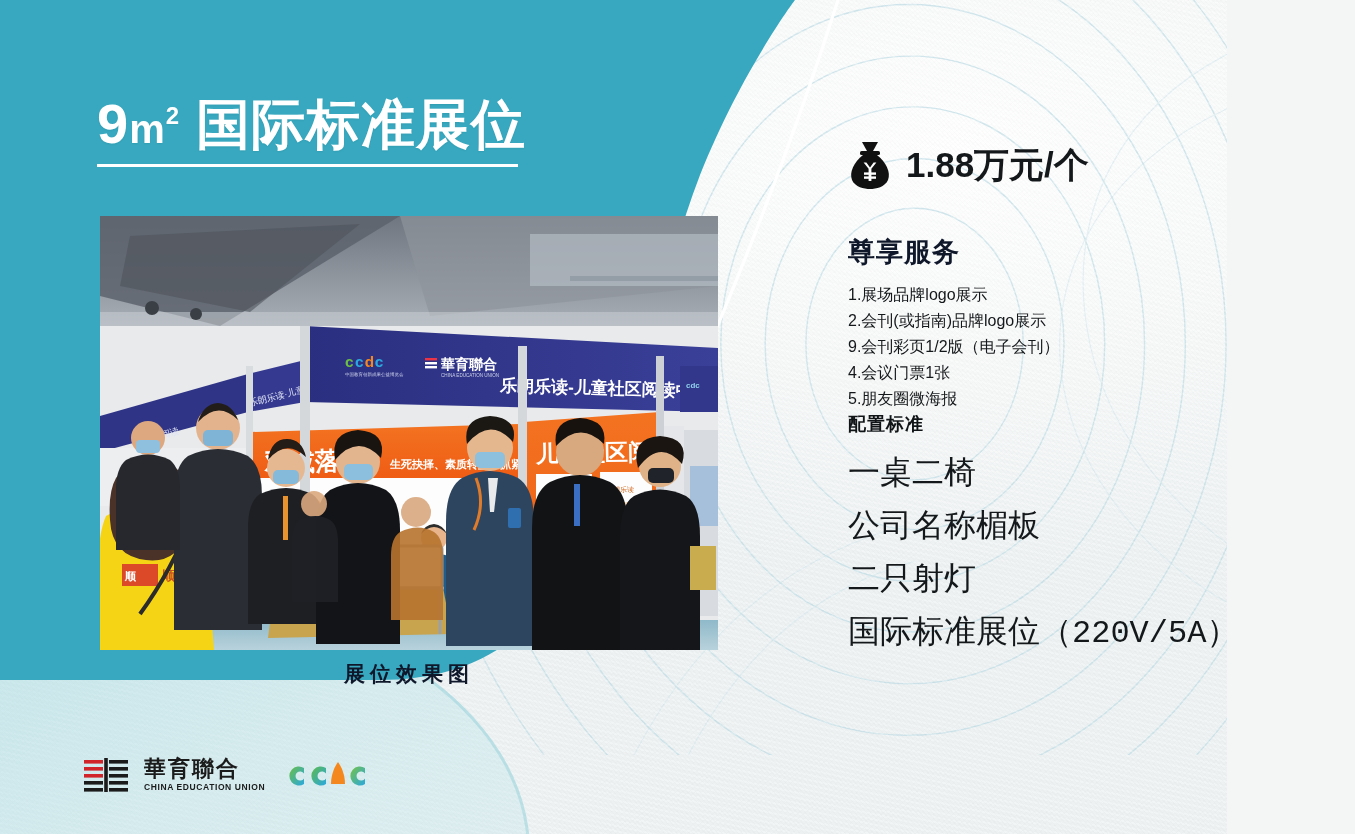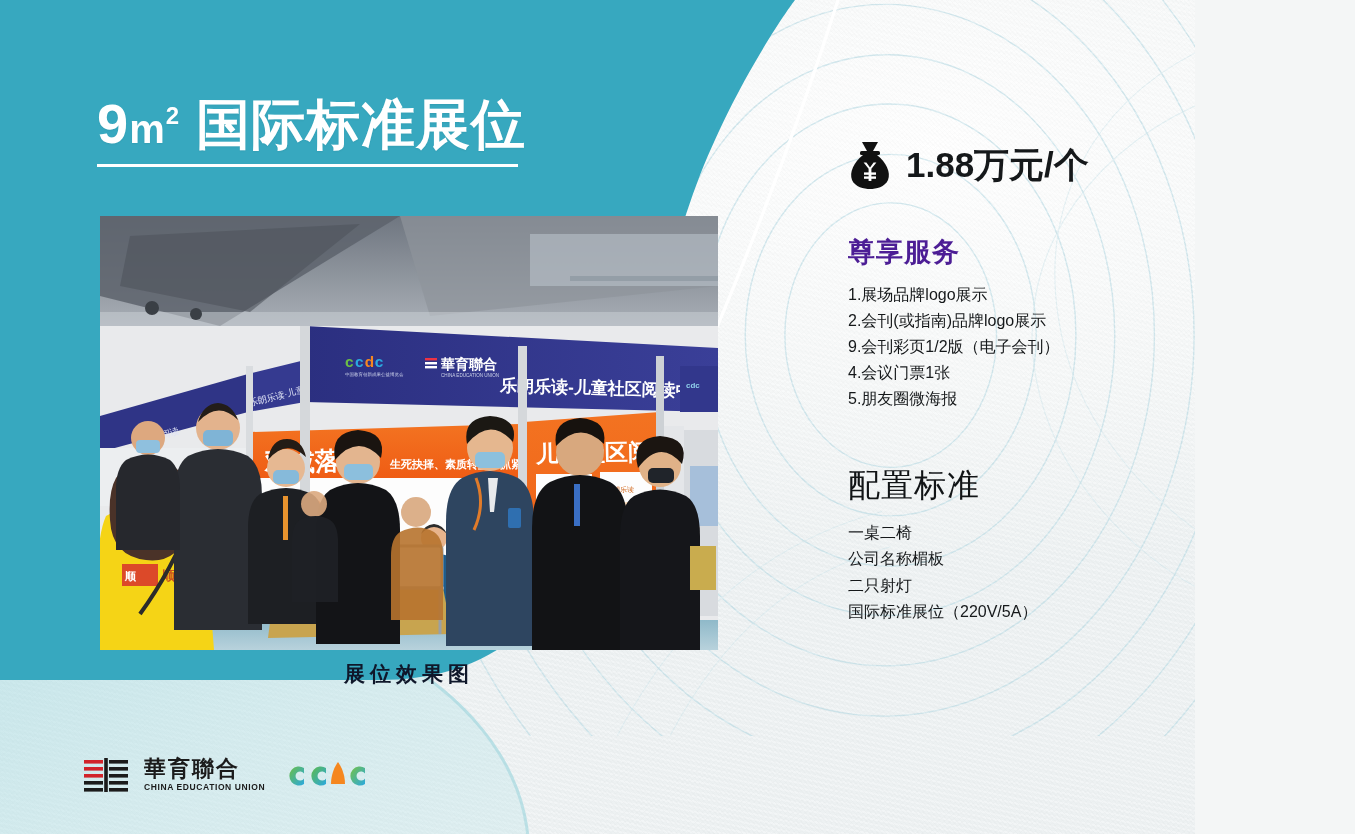--- a/index.html
+++ b/index.html
@@ -1,21 +1,21 @@
 <!DOCTYPE html>
 <html><head>
 <meta charset="utf-8">
 <style>
   html,body{margin:0;padding:0;}
   body{
     width:1355px;height:834px;overflow:hidden;
     font-family:"Liberation Sans","DejaVu Sans",sans-serif;
     background:#f4f6f6;
   }
-  #slide{position:relative;width:1195px;height:834px;overflow:hidden;background:#f2f4f4;}
+  #slide{position:relative;width:1195px;height:834px;overflow:hidden;background:#f2f4f4;padding-left:32px;}
 
   
   .bg-base{position:absolute;inset:0;
     background:
       radial-gradient(ellipse 60% 50% at 78% 18%, #ffffff 0%, #f6f8f8 60%, #eef2f3 100%),
       linear-gradient(160deg,#fbfcfc 0%,#f0f4f5 100%);
   }
   .bg-rings{position:absolute;inset:0;opacity:.85;}
   .bg-noise{position:absolute;inset:0;opacity:.40;
     background-image:
@@ -53,26 +53,26 @@
   .photo svg{display:block;width:618px;height:434px;}
   .caption{position:absolute;left:100px;top:660px;width:618px;text-align:center;
     color:#0f172a;font-size:21px;font-weight:700;letter-spacing:5px;}
 
   
   .right-col{position:absolute;left:848px;top:140px;width:470px;}
   .price-row{display:flex;align-items:center;gap:14px;}
   .bag-icon{width:44px;height:50px;flex:0 0 auto;}
   .price-text{font-size:35px;font-weight:700;color:#15181a;letter-spacing:0px;white-space:nowrap;}
 
-  .sec-head{font-size:27px;font-weight:700;color:#4c1d95;margin-top:44px;letter-spacing:1px;}
+  .sec-head{font-size:27px;font-weight:700;color:#0f172a;margin-top:44px;letter-spacing:1px;}
   .list{margin-top:12px;}
   .list-item{font-size:16px;color:#15181a;line-height:1.62;white-space:nowrap;letter-spacing:0px;}
 
-  .cfg-head{font-size:32px;font-weight:400;color:#111416;margin-top:52px;letter-spacing:1px;}
-  .cfg-item{font-size:16px;color:#15181a;line-height:1.66;white-space:nowrap;}
+  .cfg-head{font-size:18px;font-weight:700;color:#111416;letter-spacing:1px;}
+  .cfg-item{font-size:32px;color:#15181a;line-height:1.66;white-space:nowrap;font-family:Liberation Mono, monospace;}
 
   
   .footer{position:absolute;left:84px;top:757px;display:flex;align-items:center;gap:16px;}
   .logo-mark{width:44px;height:34px;flex:0 0 auto;}
   .logo-cn{display:flex;flex-direction:column;justify-content:center;}
   .logo-cn-top{font-size:22px;font-weight:700;color:#1b1b1b;letter-spacing:2px;line-height:1.05;}
   .logo-cn-bot{font-size:8.5px;font-weight:700;color:#1b1b1b;letter-spacing:.6px;line-height:1.2;margin-top:2px;}
   .logo-cdc{width:84px;height:30px;flex:0 0 auto;margin-left:4px;}
 </style>
 </head>

